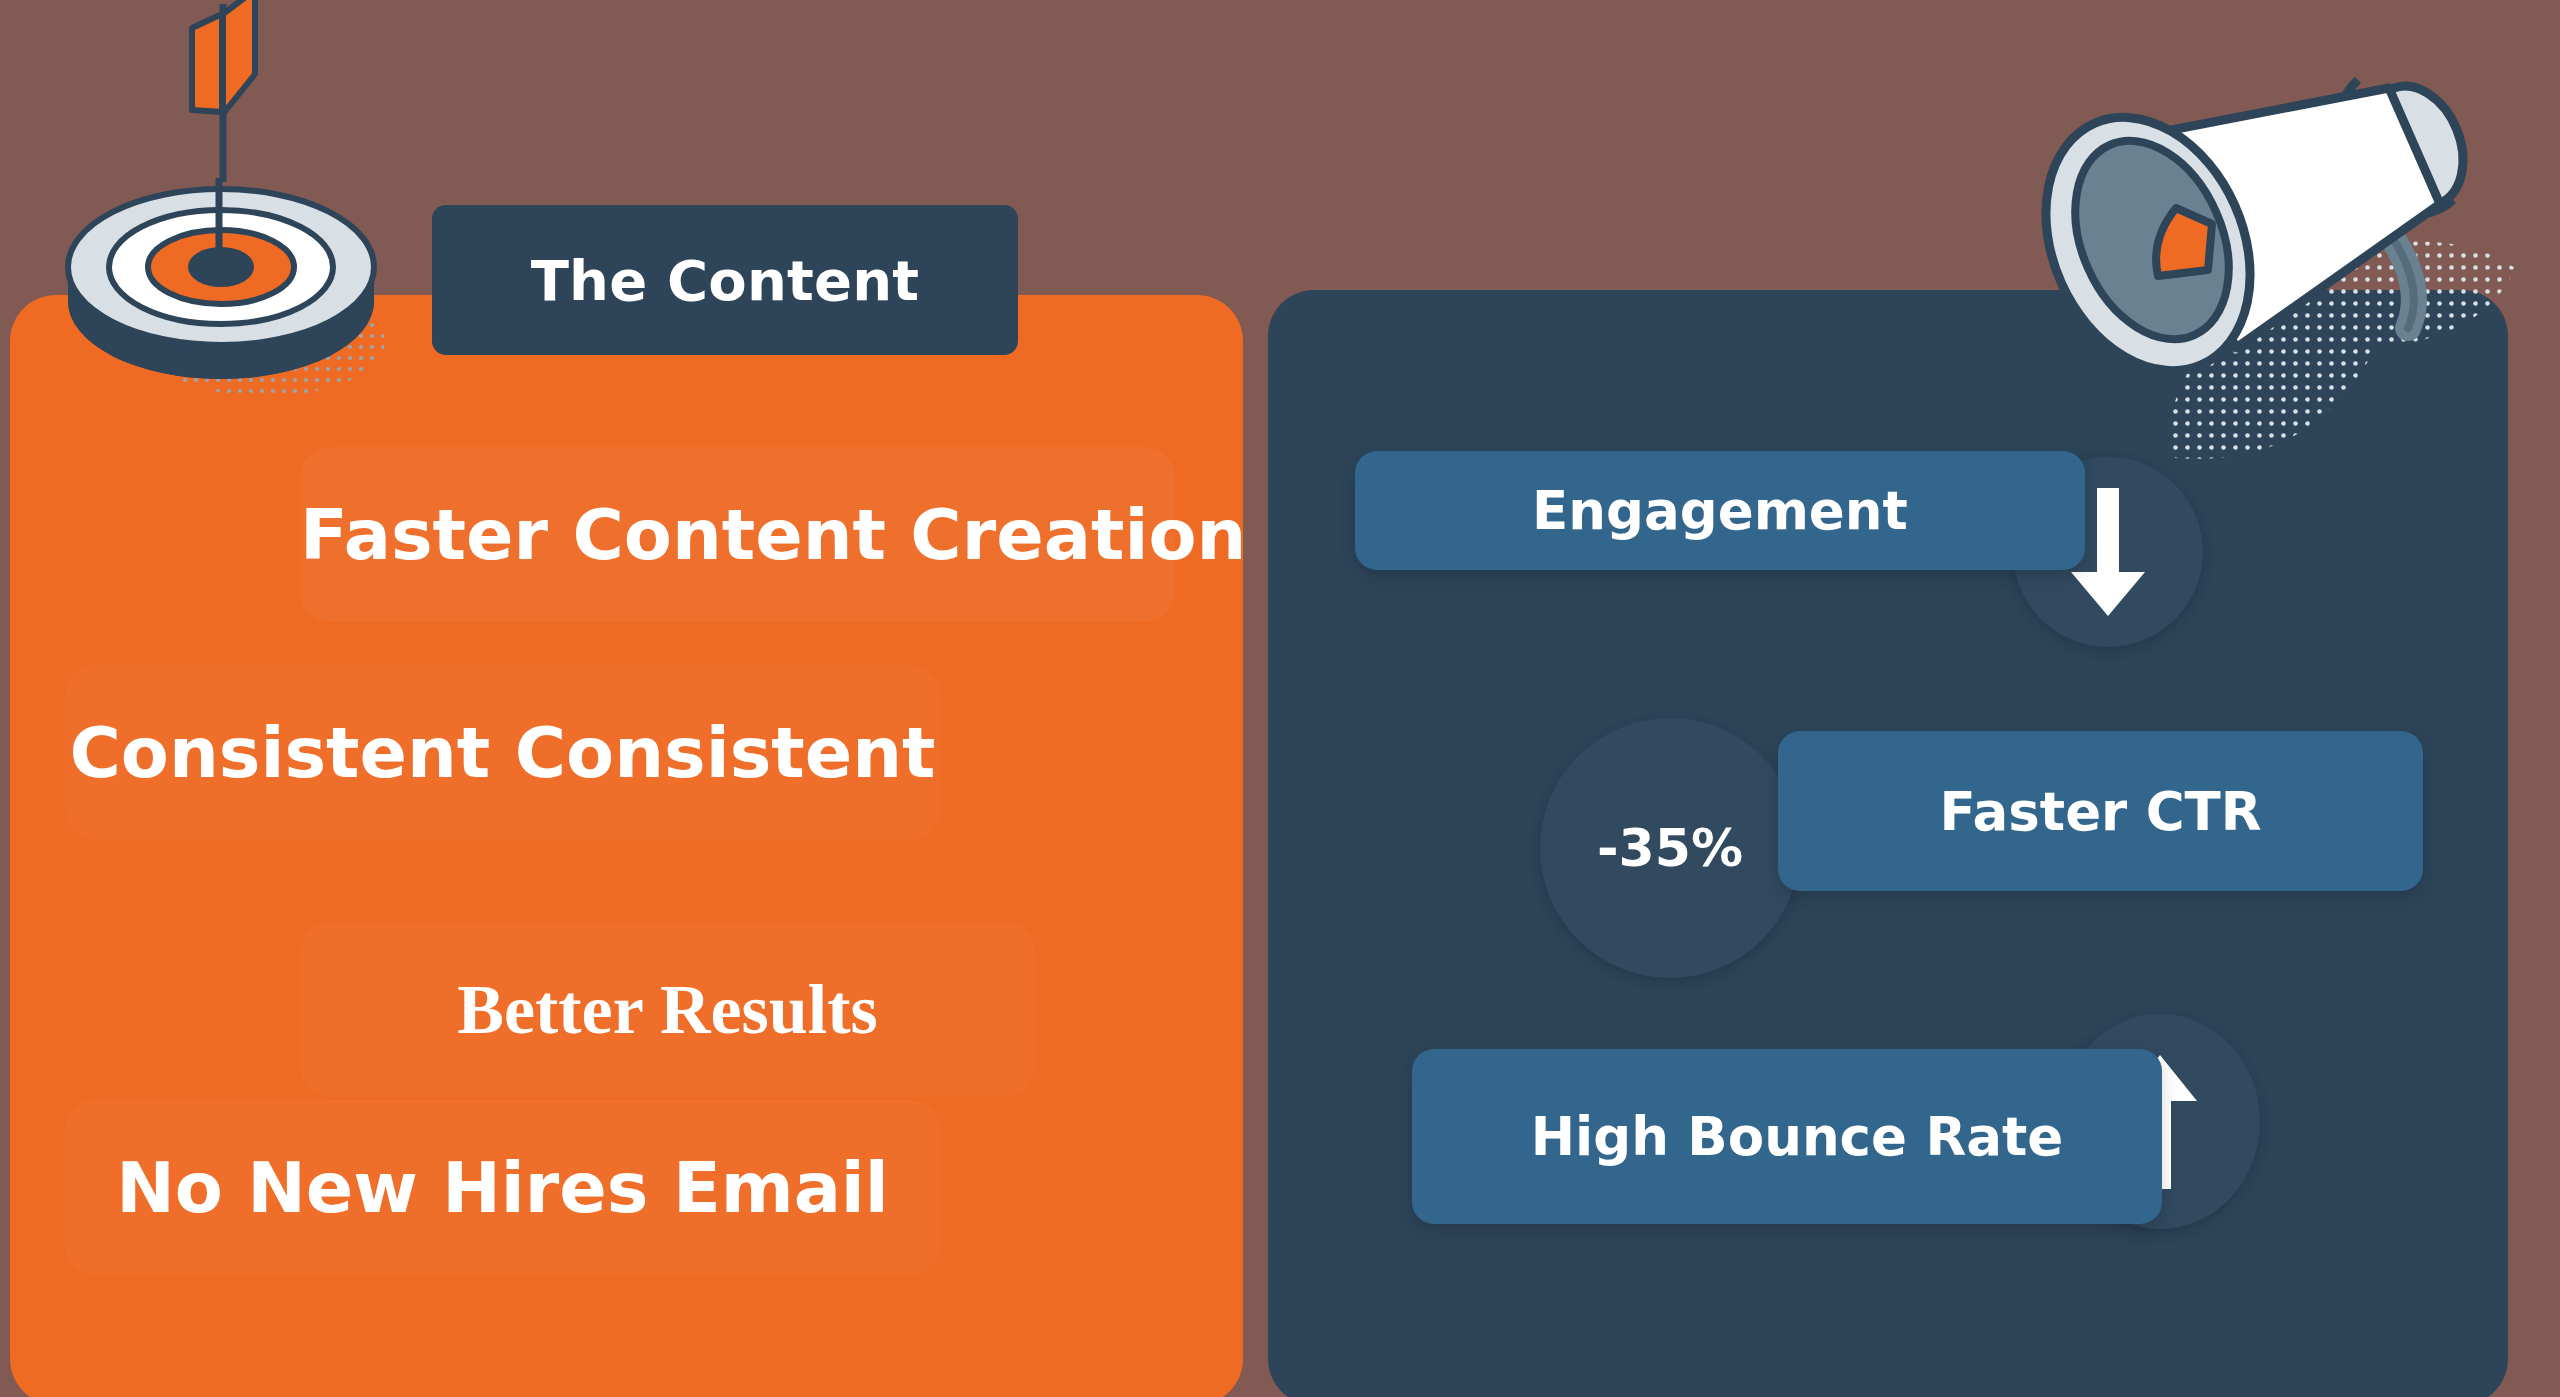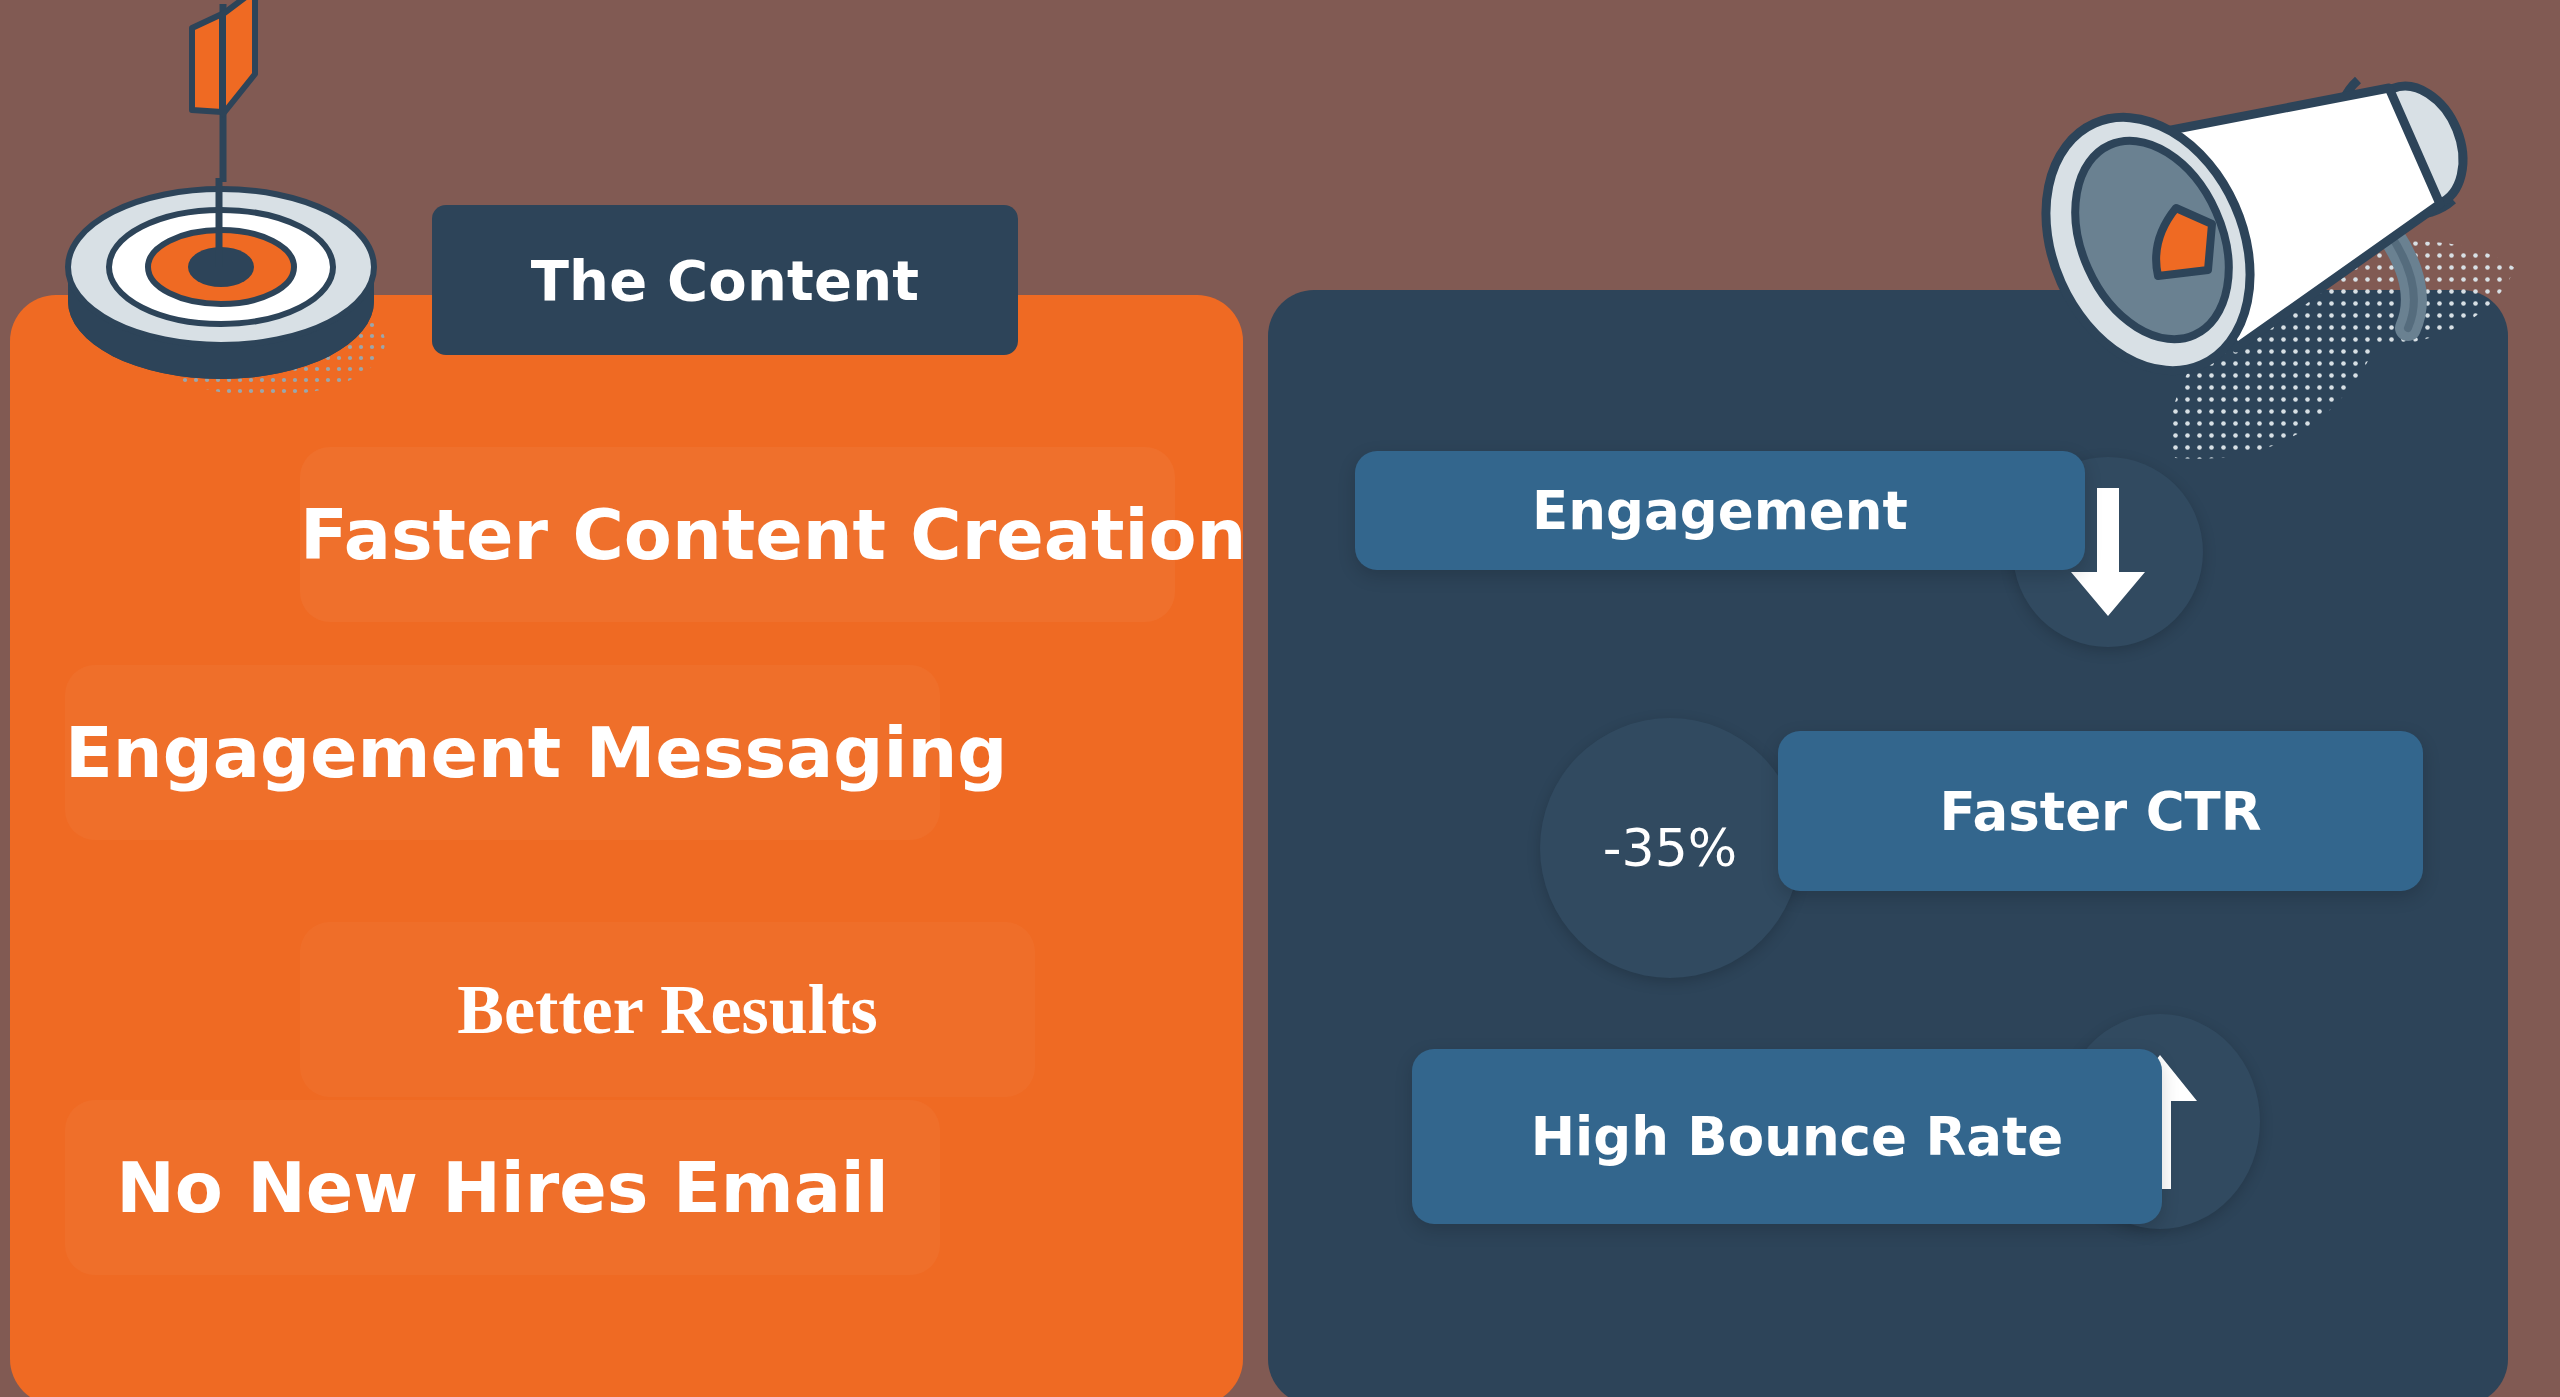--- a/index.html
+++ b/index.html
@@ -83,21 +83,21 @@
     width:100%;text-align:center;
   }
   .metric-circle{
     position:absolute;
     background:#314a60;
     border-radius:50%;
     display:flex;align-items:center;justify-content:center;
     box-shadow:0 4px 14px rgba(0,0,0,0.18);
   }
   .metric-circle .ctxt{
-    color:#ffffff;font-size:52px;font-weight:normal;white-space:nowrap;
+    color:#ffffff;font-size:52px;font-weight:bold;white-space:nowrap;
   }
   .arrow-svg{display:block;}
 
   
   #mr0-bar{left:1355px;top:451px;width:730px;height:119px;}
   #mr0-circle{left:2013px;top:457px;width:190px;height:190px;}
   
   #mr1-circle{left:1540px;top:718px;width:260px;height:260px;}
   #mr1-bar{left:1778px;top:731px;width:645px;height:160px;}
   
@@ -112,21 +112,21 @@
 <body>
 
 <div id="stage">
 
   <div class="panel" id="promise-panel"></div>
 
   <div class="promise-card" id="pc0">
     <span class="ptxt">Faster Content Creation</span>
   </div>
   <div class="promise-card" id="pc1">
-    <span class="ptxt">Engagement Messaging</span>
+    <span class="ptxt">Consistent Consistent</span>
   </div>
   <div class="promise-card" id="pc2">
     <span class="ptxt">Better Results</span>
   </div>
   <div class="promise-card" id="pc3">
     <span class="ptxt">No New Hires Email</span>
   </div>
 
   <div class="header-pill" id="promise-header">
     <span class="htxt">The Content</span>

